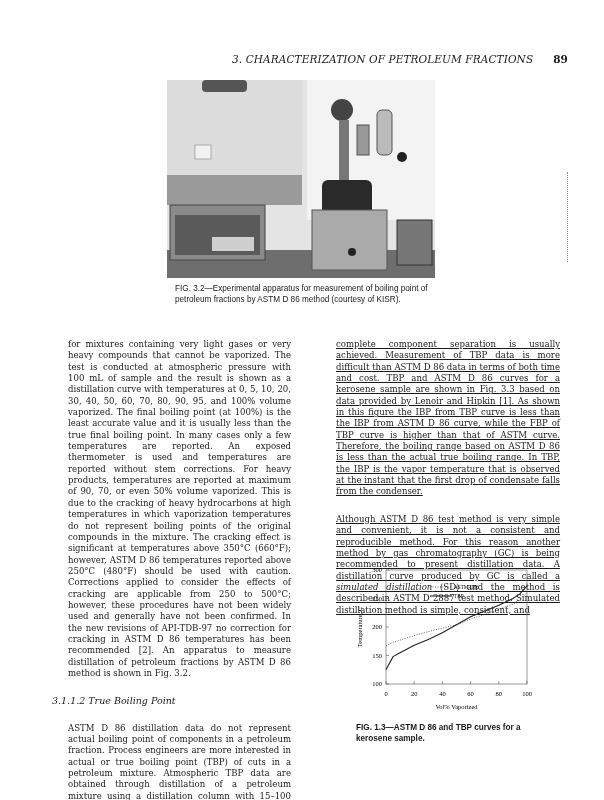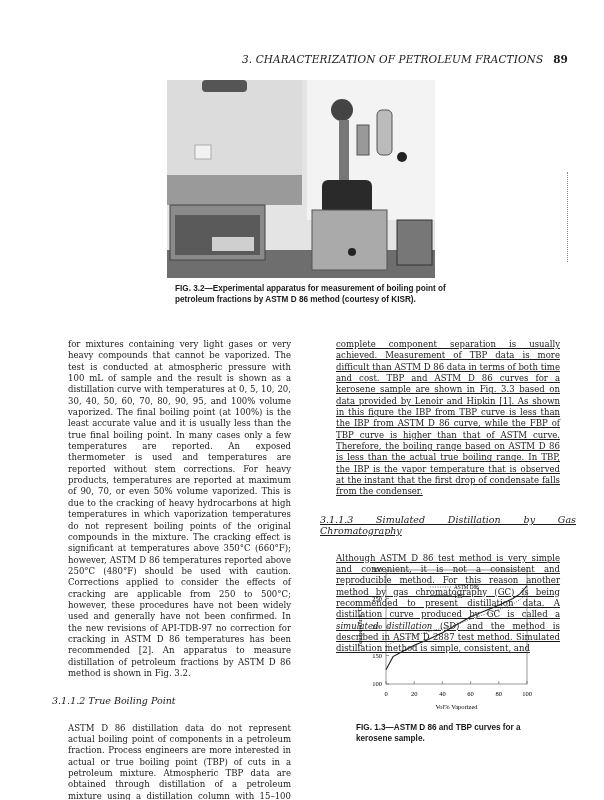--- a/index.html
+++ b/index.html
@@ -1,20 +1,20 @@
 <!DOCTYPE html>
 <html><head>
 <meta charset="utf-8">
 <style>
   html, body { margin:0; padding:0; background:#fff; }
   body { width:604px; height:800px; position:relative; overflow:hidden; font-family:"DejaVu Serif", serif; color:#1a1a1a; }
   .header { position:absolute; top:53px; right:36px; font-size:10.5px; font-style:italic; letter-spacing:0.1px; }
-  .header .pg { font-style:normal; font-weight:bold; margin-left:10px;text-align:right; }
+  .header .pg { font-style:normal; font-weight:bold; margin-left:20px;text-align:right; }
   .photo { position:absolute; left:167px; top:80px; width:268px; height:198px; background:#ddd; overflow:hidden; }
-  .fig2cap { position:absolute; left:175px; top:283px; width:290px; font-family:"Liberation Sans", sans-serif; font-weight:bold; font-size:8.2px; line-height:11px; }
+  .fig2cap { position:absolute; left:175px; top:283px; width:290px; font-family:"Liberation Sans", sans-serif; font-weight:normal; font-size:8.2px; line-height:11px; }
   .col { position:absolute; font-size:8.55px; line-height:11.35px; text-align:justify; }
   .col p { margin:16px; }
   .left { left:52px; top:323px; width:255px; }
   .right { left:320px; top:323px; width:256px;text-decoration:underline; }
   h3 { margin:12px 0 6px 0; font-weight:normal; font-style:italic; font-size:9.5px; }
   .right h3 { margin:8px 0 4px 0; }
   .chart { position:absolute; left:350px; top:560px; width:200px; height:150px; }
   .fig3cap { position:absolute; left:356px; top:722px; width:180px; font-family:"Liberation Sans", sans-serif; font-weight:bold; font-size:8.2px; line-height:11px; }
   .dots { position:absolute; left:567px; top:172px; width:4px; height:90px; border-left:1px dotted #888; }
 </style>
@@ -54,21 +54,20 @@
 <div class="dots"></div>
 
 <div class="col left">
   <p>for mixtures containing very light gases or very heavy compounds that cannot be vaporized. The test is conducted at atmospheric pressure with 100 mL of sample and the result is shown as a distillation curve with temperatures at 0, 5, 10, 20, 30, 40, 50, 60, 70, 80, 90, 95, and 100% volume vaporized. The final boiling point (at 100%) is the least accurate value and it is usually less than the true final boiling point. In many cases only a few temperatures are reported. An exposed thermometer is used and temperatures are reported without stem corrections. For heavy products, temperatures are reported at maximum of 90, 70, or even 50% volume vaporized. This is due to the cracking of heavy hydrocarbons at high temperatures in which vaporization temperatures do not represent boiling points of the original compounds in the mixture. The cracking effect is significant at temperatures above 350°C (660°F); however, ASTM D 86 temperatures reported above 250°C (480°F) should be used with caution. Corrections applied to consider the effects of cracking are applicable from 250 to 500°C; however, these procedures have not been widely used and generally have not been confirmed. In the new revisions of API-TDB-97 no correction for cracking in ASTM D 86 temperatures has been recommended [2]. An apparatus to measure distillation of petroleum fractions by ASTM D 86 method is shown in Fig. 3.2.</p>
   <h3>3.1.1.2  True Boiling Point</h3>
   <p>ASTM D 86 distillation data do not represent actual boiling point of components in a petroleum fraction. Process engineers are more interested in actual or true boiling point (TBP) of cuts in a petroleum mixture. Atmospheric TBP data are obtained through distillation of a petroleum mixture using a distillation column with 15–100 theoretical plates at relatively high reflux ratios (i.e., 1–5 or greater). The high degree of fractionation in these distillations gives accurate component distributions for mixtures. The lack of standardized apparatus and operational procedure is a disadvantage, but variations between TBP data reported by different laboratories for the same sample are small because a close approach to</p>
 </div>
 
 <div class="col right">
   <p>complete component separation is usually achieved. Measurement of TBP data is more difficult than ASTM D 86 data in terms of both time and cost. TBP and ASTM D 86 curves for a kerosene sample are shown in Fig. 3.3 based on data provided by Lenoir and Hipkin [1]. As shown in this figure the IBP from TBP curve is less than the IBP from ASTM D 86 curve, while the FBP of TBP curve is higher than that of ASTM curve. Therefore, the boiling range based on ASTM D 86 is less than the actual true boiling range. In TBP, the IBP is the vapor temperature that is observed at the instant that the first drop of condensate falls from the condenser.</p>
-  <h3>3.1.1.3  Simulated Distillation by Gas Chromatography</h3>
   <p><span>Although ASTM D 86 test method is very simple and convenient, it is not a consistent and reproducible method. For this reason another method by gas chromatography (GC) is being recommended to present distillation data. A distillation curve produced by GC is called a </span><i>simulated distillation</i><span> (SD) and the method is described in ASTM D 2887 test method. Simulated distillation method is simple, consistent, and</span></p>
 </div>
 
 <div class="chart">
   <svg id="chart-svg" width="200" height="150" viewBox="0 0 200 150" font-family="Liberation Serif, serif" font-size="6.5">
       <rect x="36" y="10" width="141" height="114" fill="none" stroke="#555" stroke-width="0.6"></rect>
       <line x1="36" y1="124" x2="39" y2="124" stroke="#555" stroke-width="0.6"></line>
       <text x="32" y="126" text-anchor="end">100</text>
       <line x1="36" y1="95.5" x2="39" y2="95.5" stroke="#555" stroke-width="0.6"></line>
       <text x="32" y="97.5" text-anchor="end">150</text>

